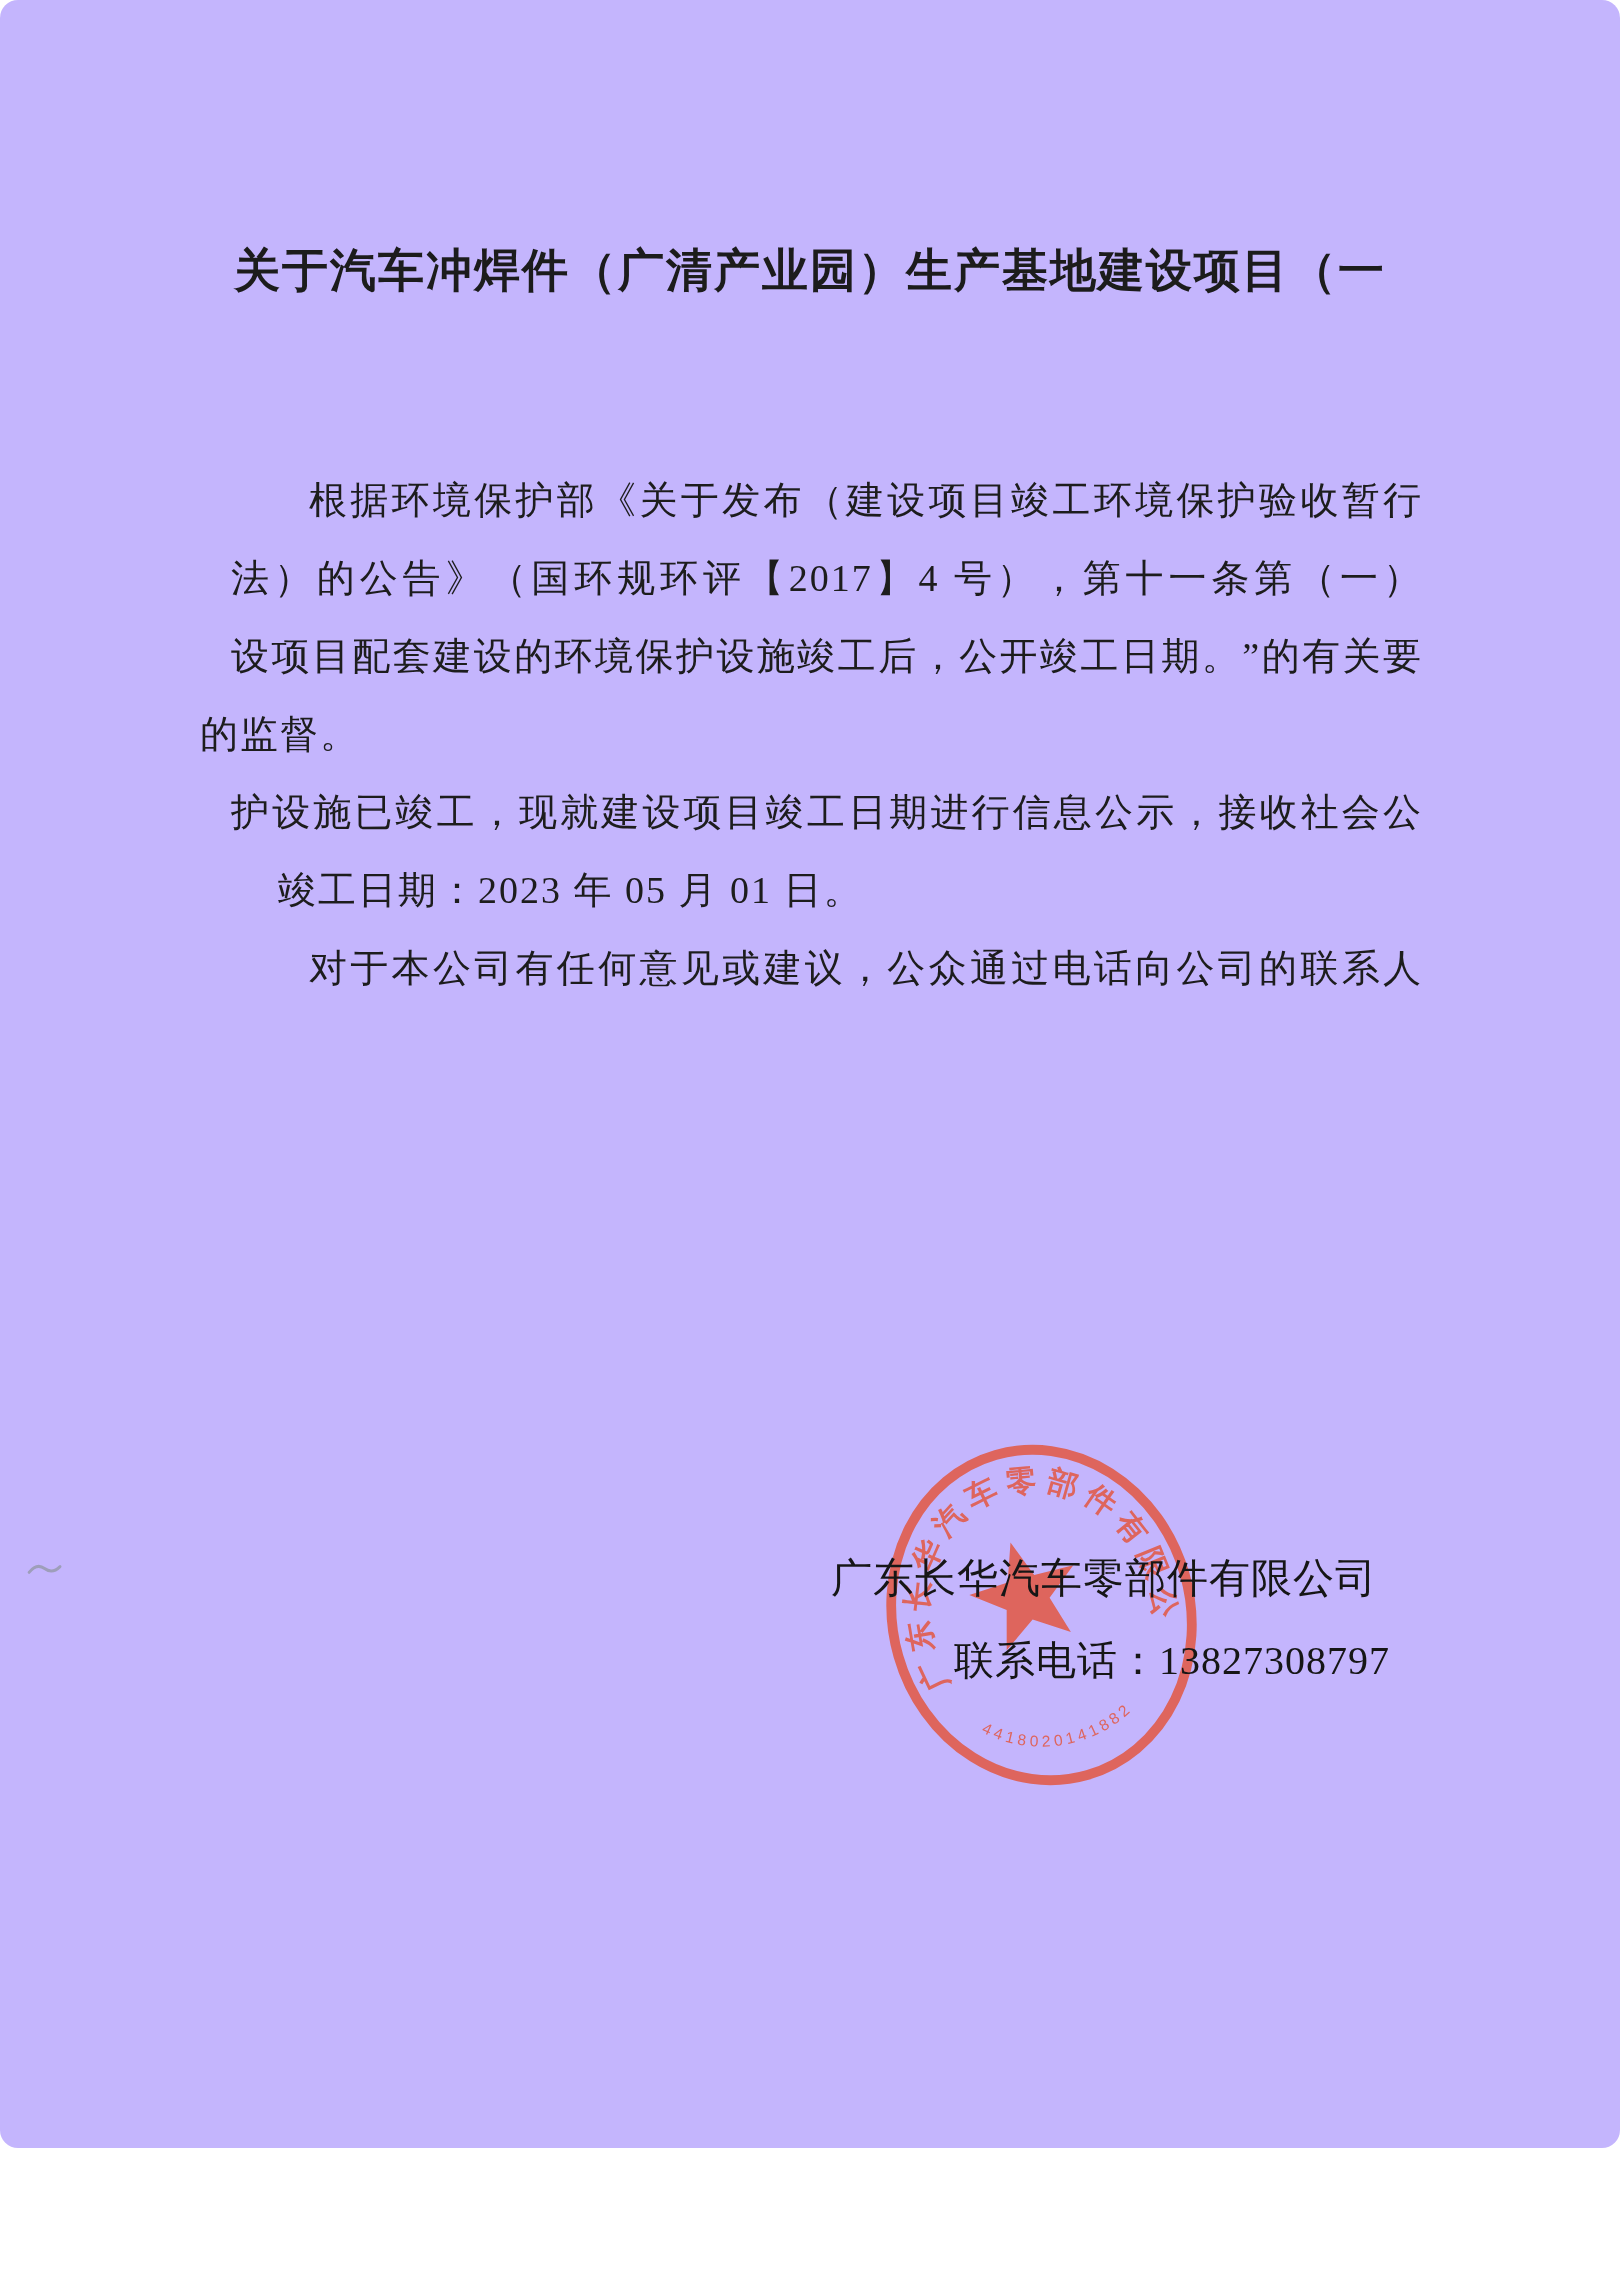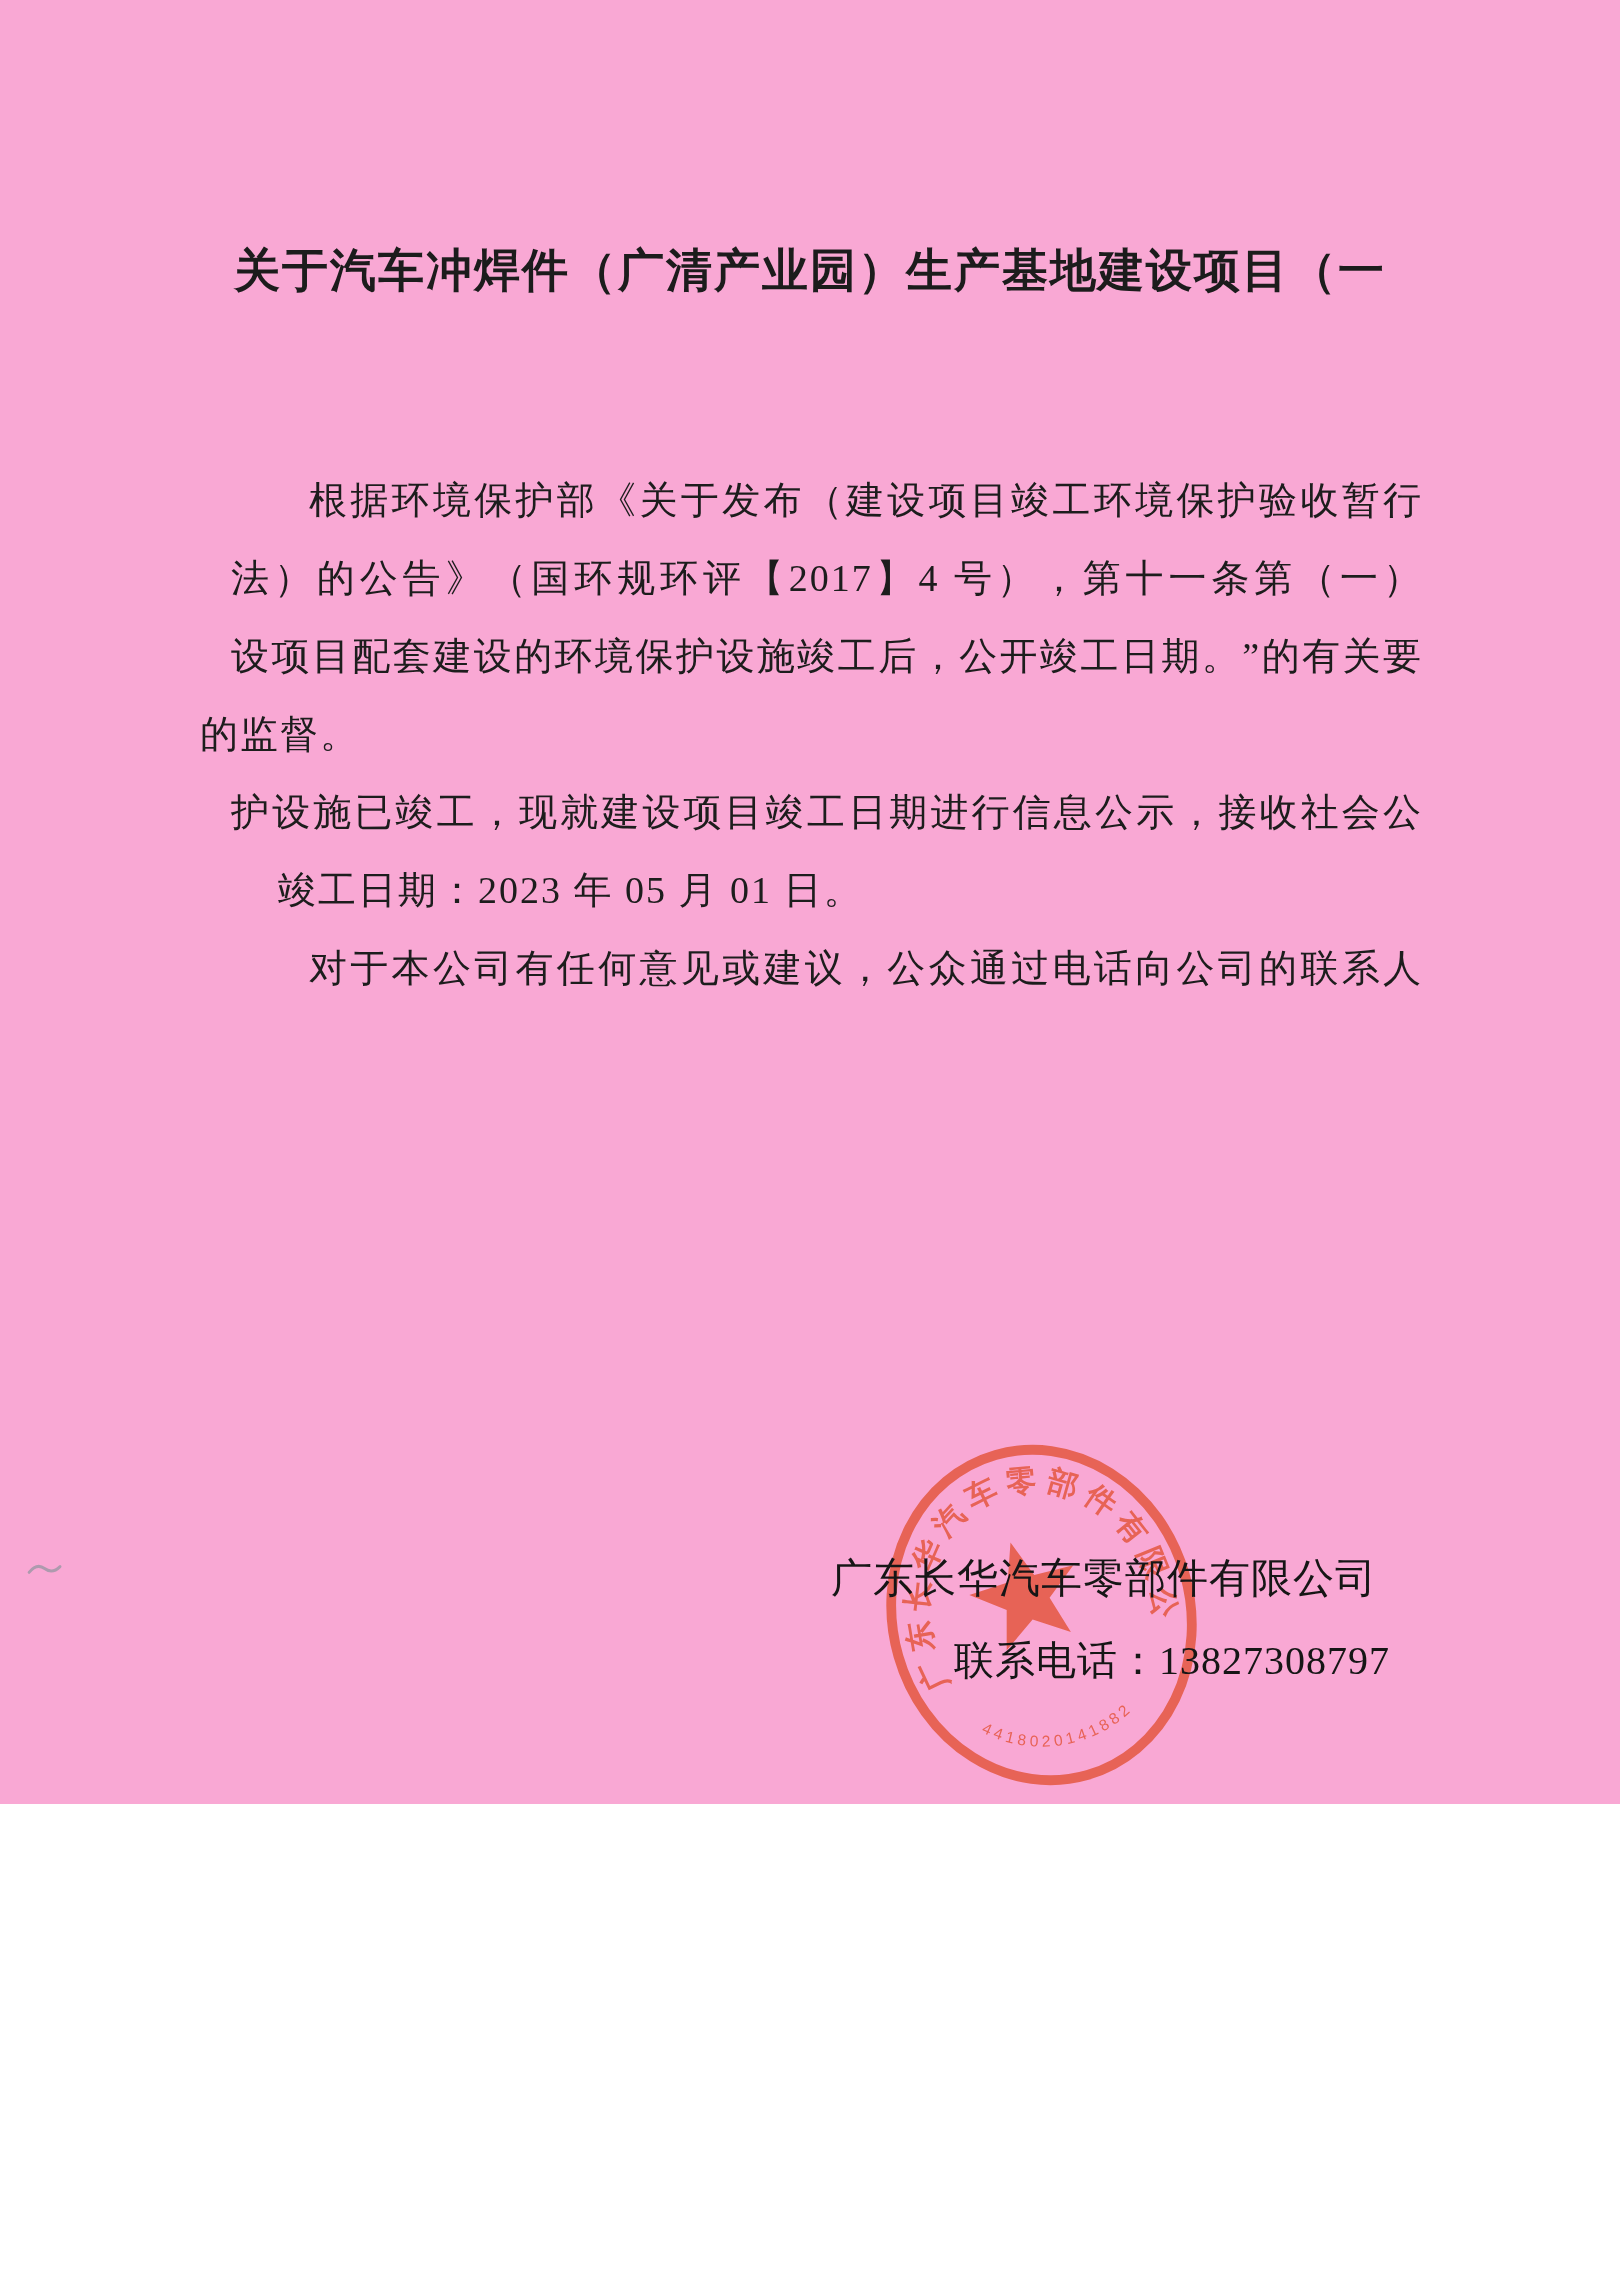--- a/index.html
+++ b/index.html
@@ -1,22 +1,23 @@
 <!DOCTYPE html>
 <html><head>
 <meta charset="utf-8">
 <style>
   html,body{margin:0;padding:0;background:#ffffff;}
   .page{
     position:relative;
-    width:1620px;height:1804px;
-    background:#f9a8d4;
+    width:1620px;height:2148px;
+    background:#c4b5fd;
     overflow:hidden;
     font-family:"Liberation Serif", serif;
     color:#1f1f1f;
+    border-radius:18px;
   }
   .doc-title{
     position:absolute;
     top:227px;left:0;width:100%;
     text-align:center;
     font-family:"Liberation Sans", sans-serif;
     font-weight:700;
     font-size:46px;
     line-height:86px;
     letter-spacing:2px;

